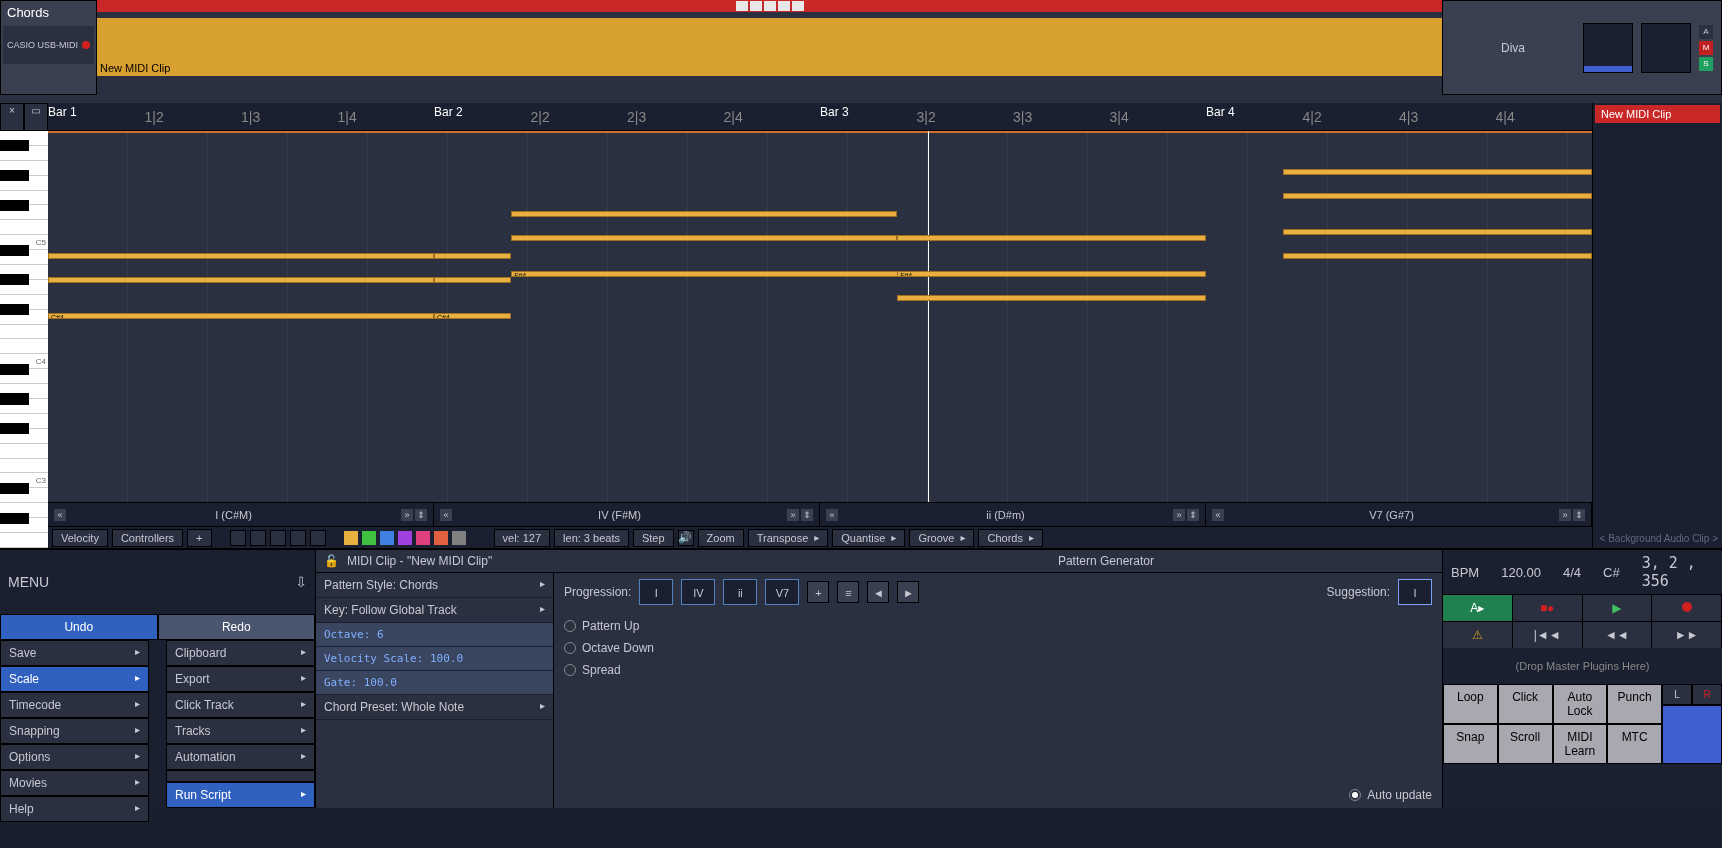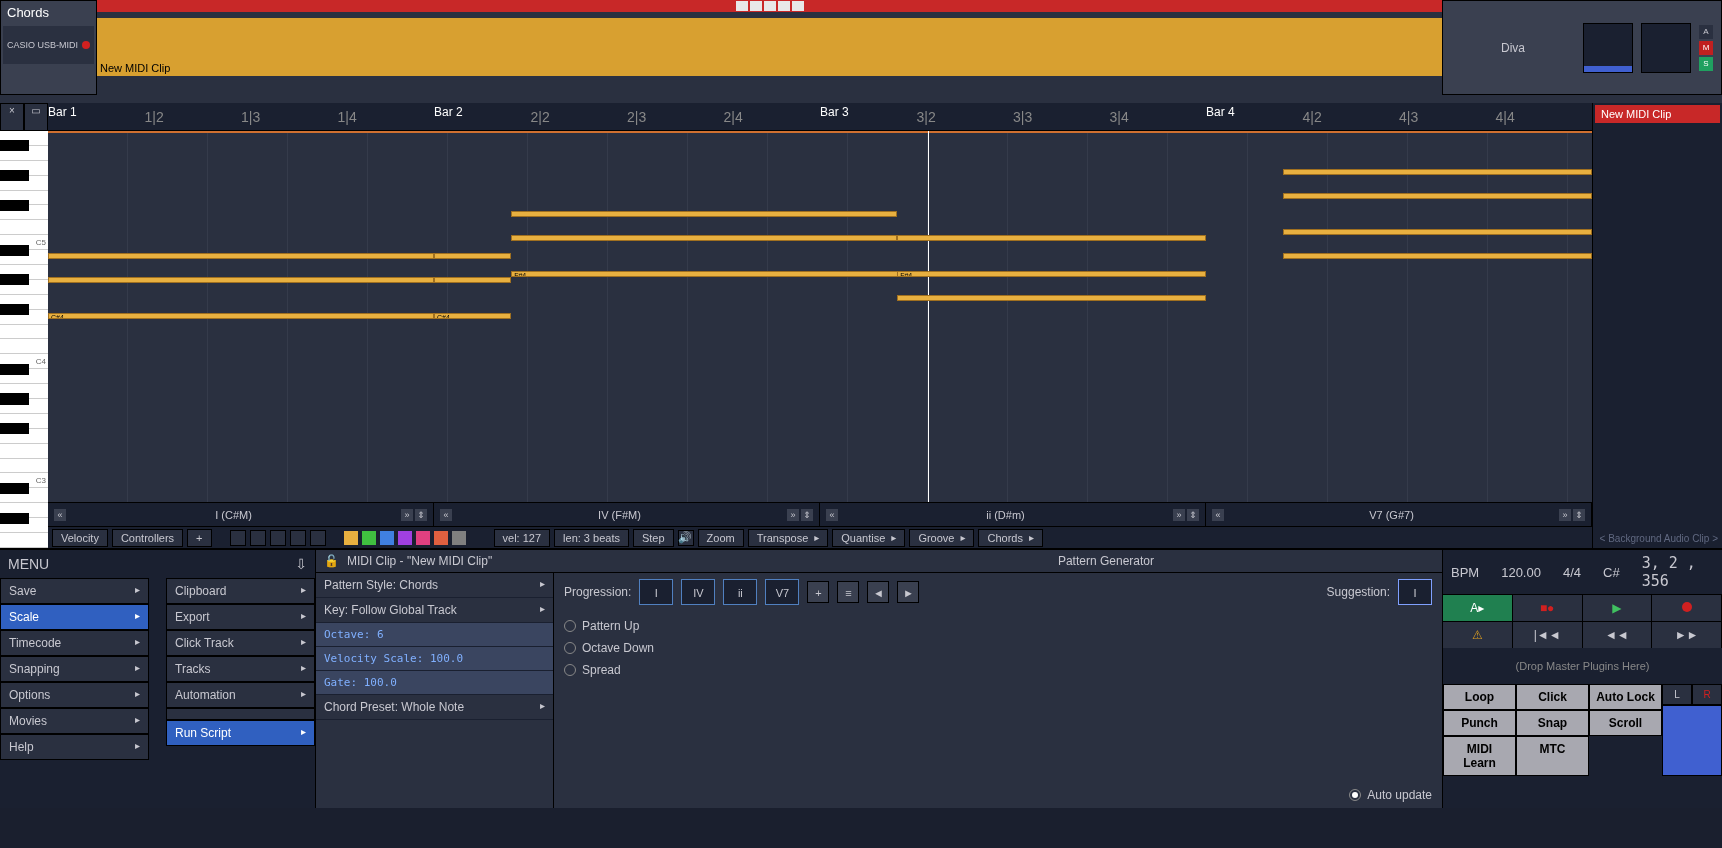--- a/index.html
+++ b/index.html
@@ -58,21 +58,21 @@
 .tb-tool { width: 16px; height: 16px; background: #2a3040; border: 1px solid #000; }
 .color-sw { width: 14px; height: 14px; }
 .tb-drop { background: #2a3040; padding: 2px 8px; border: 1px solid #000; display: flex; gap: 6px; }
 
 .sidebar-right { width: 130px; background: #1a2030; border-left: 1px solid #000; }
 .sr-clip { background: #c82828; color: #fff; padding: 3px 6px; font-size: 11px; margin: 2px; }
 
 
 .bottom { display: flex; height: 260px; border-top: 2px solid #000; }
 .menu-panel { width: 315px; background: #1a2030; display: flex; flex-direction: column; }
-.menu-title { padding: 6px 8px; font-size: 14px; background: #1a2030; display: flex; justify-content: space-between; }
+.menu-title { padding: 24px 8px; font-size: 14px; background: #1a2030; display: flex; justify-content: space-between; }
 .undo-redo { display: flex; }
 .ur-btn { flex: 1; text-align: center; padding: 5px; background: #3060c0; color: #fff; border: 1px solid #000; }
 .menu-cols { flex: 1; display: flex; gap: 17px; }
 .menu-col { flex: 1; display: flex; flex-direction: column; }
 .menu-item { padding: 5px 8px; border: 1px solid #000; background: #2a3040; display: flex; justify-content: space-between; font-size: 12px; }
 .menu-item.active { background: #3060c0; color: #fff; }
 .chev { font-size: 10px; }
 
 .pattern-panel { flex: 1; background: #2a3040; border-left: 1px solid #000; display: flex; flex-direction: column; }
 .pp-header { display: flex; padding: 4px 8px; border-bottom: 1px solid #000; }
@@ -96,21 +96,21 @@
 
 .transport { width: 280px; background: #1a2030; border-left: 1px solid #000; }
 .tp-top { display: flex; padding: 4px 8px; gap: 22px; font-size: 13px; align-items: center; }
 .tp-pos { margin-left: auto; font-family: monospace; font-size: 15px; }
 .tp-row { display: flex; border-top: 1px solid #000; }
 .tp-btn { flex: 1; height: 26px; background: #2a3040; text-align: center; line-height: 26px; font-size: 12px; border-right: 1px solid #000; }
 .tp-play { color: #40c060; }
 .tp-rec { display: inline-block; width: 10px; height: 10px; background: #d02020; border-radius: 50%; }
 .tp-a { background: #208050; color: #fff; }
 .tp-drop { text-align: center; padding: 12px; font-size: 11px; color: #888; }
-.tp-grid { display: grid; grid-template-columns: 1fr 1fr 1fr; font-weight: bold; }
+.tp-grid { display: grid; grid-template-columns: 1fr 1fr 1fr 1fr; }
 .tp-gbtn { background: #a8a8b0; color: #000; padding: 5px; text-align: center; border: 1px solid #000; font-size: 12px; }
 .tp-lrbtn { flex: 1; background: #2a3040; text-align: center; font-size: 10px; padding: 4px; border: 1px solid #000; }
 
 .sr-bg { position: absolute; bottom: 4px; right: 4px; font-size: 10px; color: #606880; }
 </style>
 </head>
 <body>
 
 <div class="top-strip">
   <div class="track-header">
@@ -315,20 +315,24 @@
     <div class="sr-bg">&lt; Background Audio Clip &gt;</div>
   </div>
 </div>
 
 <div class="bottom">
   <div class="menu-panel">
     <div class="menu-title">
       <span>MENU</span>
       <span>⇩</span>
     </div>
+    <div class="undo-redo">
+      <div class="ur-btn">Undo</div>
+      <div class="ur-btn" style="background:#4a5570">Redo</div>
+    </div>
     <div class="menu-cols">
       <div class="menu-col" id="menu-left">
           <div class="menu-item">
             <span>Save</span>
             <span class="chev">▸</span>
           </div>
           <div class="menu-item active">
             <span>Scale</span>
             <span class="chev">▸</span>
           </div>

